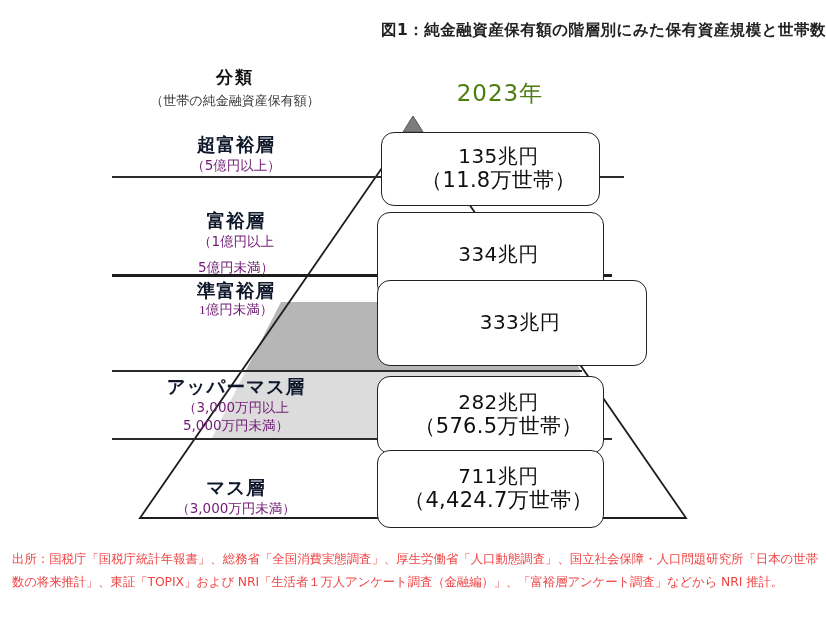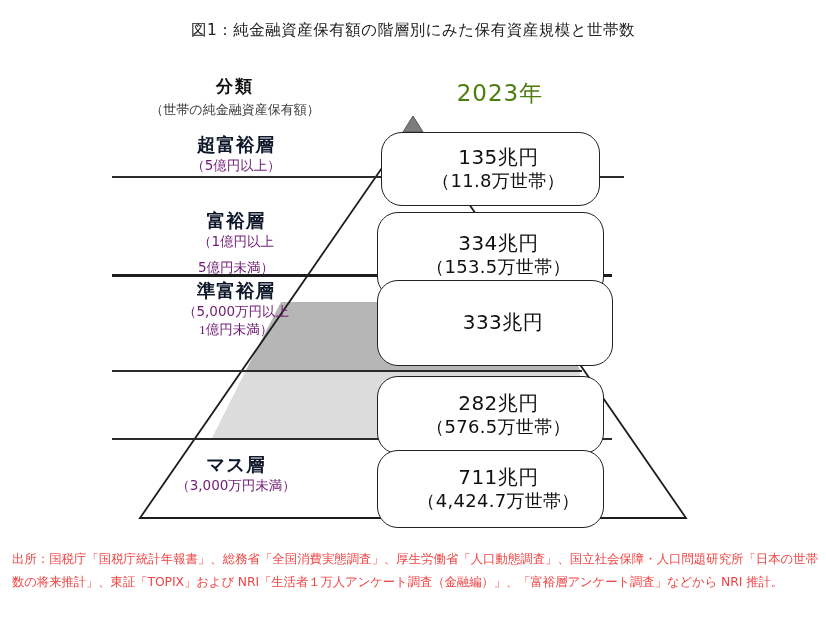--- a/index.html
+++ b/index.html
@@ -15,41 +15,41 @@
     color: #1a1a1a;
     overflow: hidden;
   }
 
   
   #figure-title {
     position: absolute;
     top: 20px;
     left: 0;
     width: 826px;
-    text-align: center;
+    text-align: right;
     font-size: 15.5px;
-    font-weight: 400;
+    font-weight: 700;
     letter-spacing: 0.5px;
     color: #222;
   }
 
   
   #chart-area {
     position: absolute;
     top: 66px;
     left: 0;
     width: 826px;
     height: 470px;
   }
 
   
   #classification-header {
     position: absolute;
     left: 90px;
-    top: 9px;
+    top: 0;
     width: 290px;
     text-align: center;
   }
   #classification-header .ch-main {
     font-size: 17px;
     font-weight: 700;
     letter-spacing: 2px;
     color: #111;
   }
   #classification-header .ch-sub {
@@ -108,37 +108,37 @@
     position: absolute;
     left: 0; top: 0;
     width: 826px; height: 470px;
   }
 
   
   .value-box {
     position: absolute;
     background: #ffffff;
     border: 1.7px solid #222;
-    border-radius: 21px;
+    border-radius: 13px;
     display: flex;
     flex-direction: column;
     align-items: center;
     justify-content: center;
     text-align: center;
     padding-left: 16px;
   }
   .value-box .vb-amount {
     font-size: 20px;
     font-weight: 500;
     color: #101010;
     line-height: 1.18;
     letter-spacing: 0.5px;
   }
   .value-box .vb-households {
-    font-size: 18px;
+    font-size: 21px;
     font-weight: 500;
     color: #101010;
     line-height: 1.2;
     letter-spacing: 0.3px;
   }
 
   
   #source-note {
     position: absolute;
     left: 12px;
@@ -189,41 +189,44 @@
   </div>
 
   <div class="tier-label" style="top:144px;">
     <div class="tl-name">富裕層</div>
     <div class="tl-range">（1億円以上</div>
     <div class="tl-range" style="margin-top:8px;">5億円未満）</div>
   </div>
 
   <div class="tier-label" style="top:214px;">
     <div class="tl-name">準富裕層</div>
-    <div class="tl-range">（5,000万円以上</div>
     <div class="tl-range" style="margin-top:0;font-family:Liberation Serif, serif;">1億円未満）</div>
   </div>
 
-
-  <div class="tier-label" style="top:388px;text-align:center;">
+  <div class="tier-label" style="top:310px;">
+    <div class="tl-name">アッパーマス層</div>
+    <div class="tl-range">（3,000万円以上</div>
+    <div class="tl-range" style="margin-top:0;">5,000万円未満）</div>
+  </div>
+
+  <div class="tier-label" style="top:411px;text-align:center;">
     <div class="tl-name">マス層</div>
     <div class="tl-range">（3,000万円未満）</div>
   </div>
 
   <div class="value-box" style="left:381px; top:66px; width:219px; height:74px;">
     <div class="vb-amount">135兆円</div>
     <div class="vb-households">（11.8万世帯）</div>
   </div>
 
   <div class="value-box" style="left:377px; top:146px; width:227px; height:86px;">
     <div class="vb-amount">334兆円</div>
-    <div class="vb-households">（153.5万世帯）</div>
-  </div>
-
-  <div class="value-box" style="left:377px; top:214px; width:236px; height:86px;">
+  </div>
+
+  <div class="value-box" style="left:377px; top:214px; width:270px; height:86px;">
     <div class="vb-amount">333兆円</div>
   </div>
 
   <div class="value-box" style="left:377px; top:310px; width:227px; height:78px;">
     <div class="vb-amount">282兆円</div>
     <div class="vb-households">（576.5万世帯）</div>
   </div>
 
   <div class="value-box" style="left:377px; top:384px; width:227px; height:78px;">
     <div class="vb-amount">711兆円</div>

